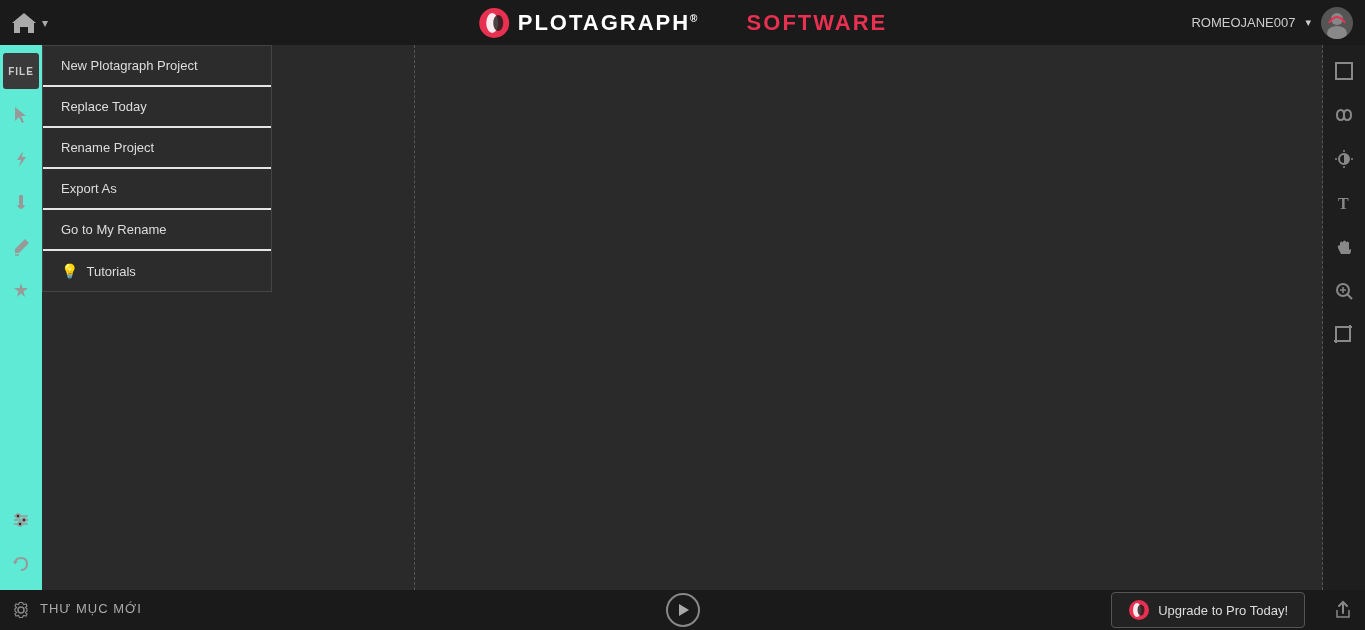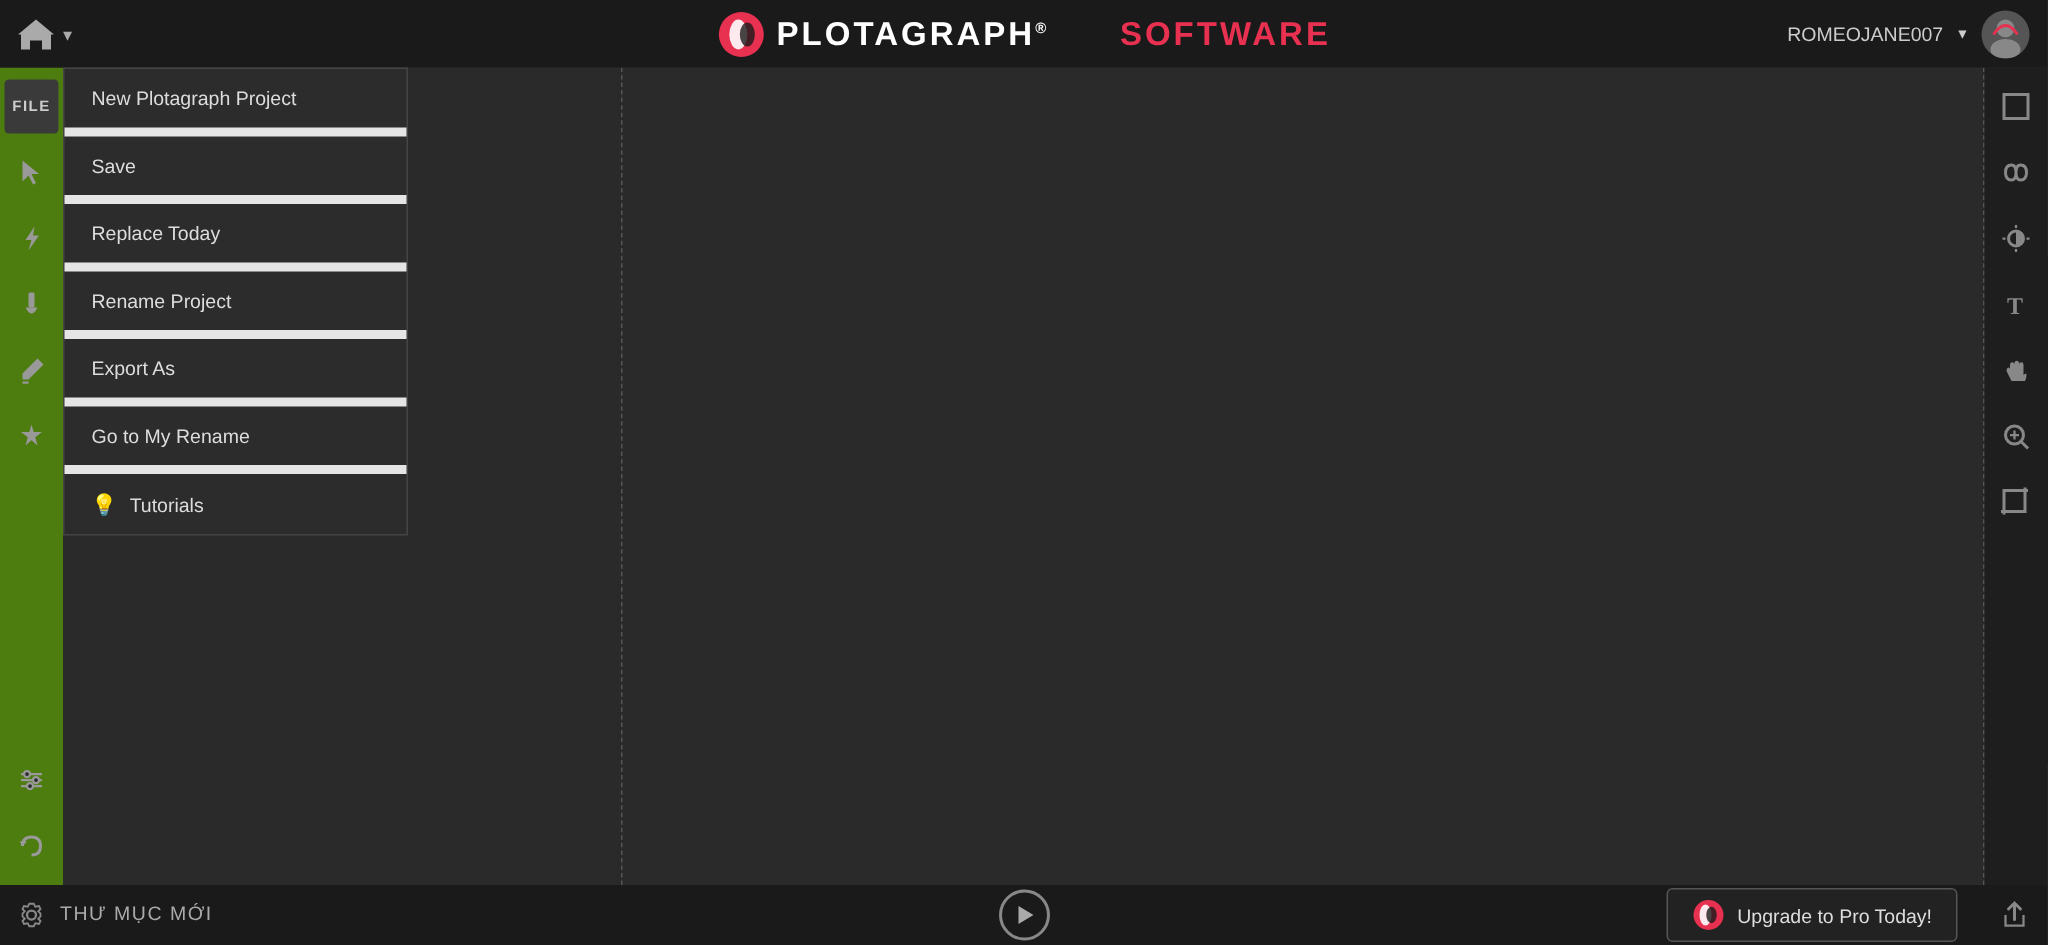--- a/index.html
+++ b/index.html
@@ -90,21 +90,21 @@
     
     .main-area {
       display: flex;
       width: 100%;
       height: calc(630px - 45px - 40px);
     }
 
     
     .left-sidebar {
       width: 42px;
-      background: #4d7c0f;
+      background: #5eead4;
       display: flex;
       flex-direction: column;
       align-items: center;
       padding-top: 8px;
       gap: 8px;
       position: relative;
       z-index: 50;
     }
     .sidebar-item {
       width: 36px;
@@ -134,21 +134,21 @@
       width: 230px;
       background: #2c2c2c;
       z-index: 200;
       border: 1px solid #444;
     }
     .menu-item {
       padding: 12px 18px;
       color: #ddd;
       font-size: 13px;
       cursor: pointer;
-      border-bottom: 6px solid #e5e5e5;
+      border-bottom: 2px solid #e5e5e5;
       display: flex;
       align-items: center;
       gap: 8px;
     }
     .menu-item:last-child { border-bottom: none; }
     .menu-item .bulb-icon {
       font-size: 14px;
     }
 
     
@@ -344,23 +344,20 @@
       <svg width="20" height="20" viewBox="0 0 20 20">
         <path d="M4 10 Q4 4 10 4 Q16 4 16 10 Q16 16 10 16" fill="none" stroke="#999" stroke-width="2"></path>
         <path d="M4 10 L2 7 L7 7 Z" fill="#999"></path>
       </svg>
     </div>
   </div>
 
   <div class="dropdown-menu">
     <div class="menu-item">
       <span>New Plotagraph Project</span>
-    </div>
-    <div class="menu-item">
-      <span>Save</span>
     </div>
     <div class="menu-item">
       <span>Replace Today</span>
     </div>
     <div class="menu-item">
       <span>Rename Project</span>
     </div>
     <div class="menu-item">
       <span>Export As</span>
     </div>

